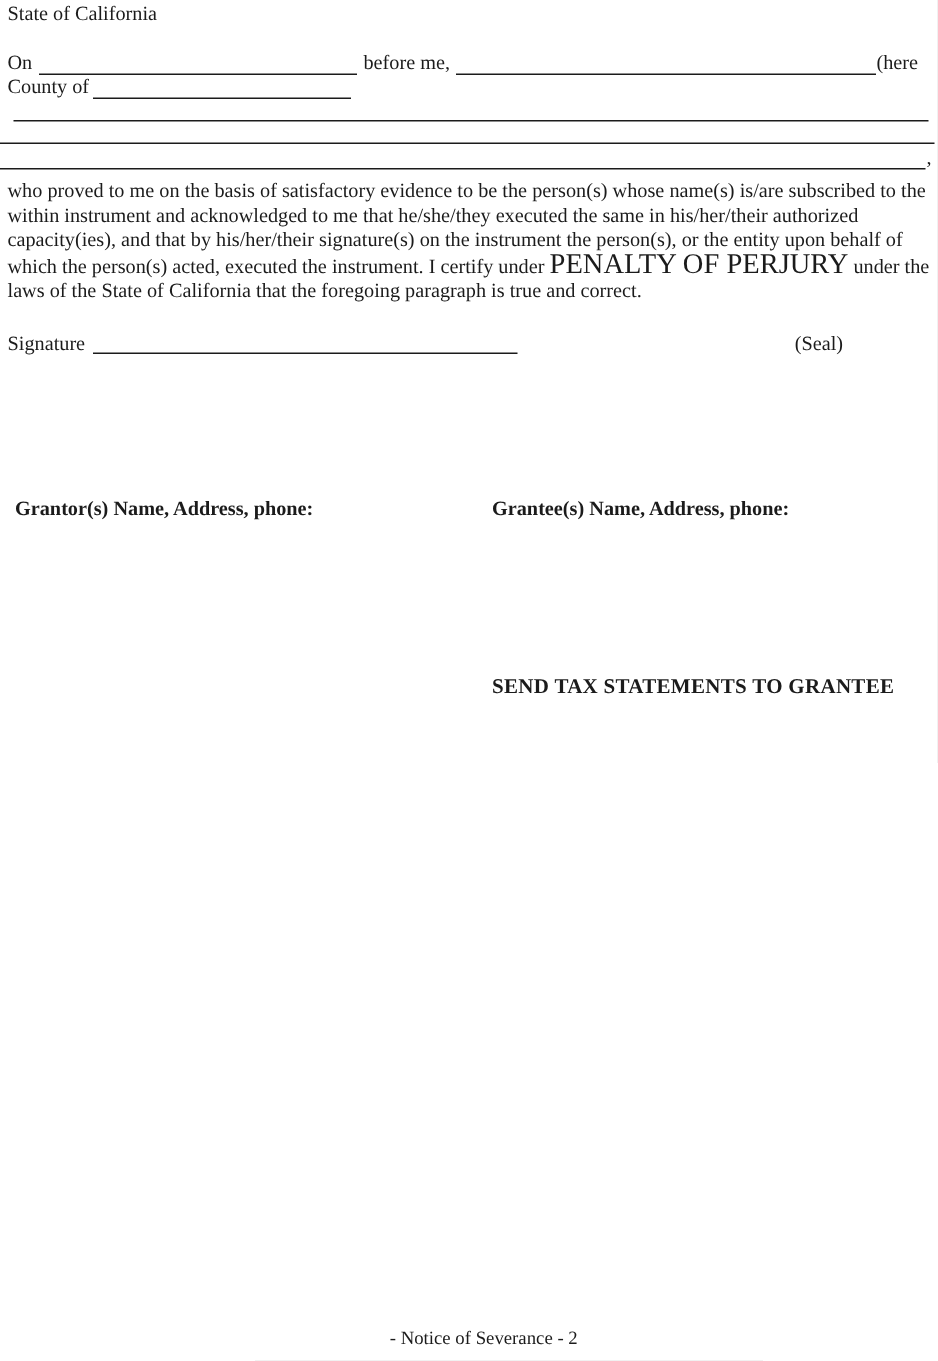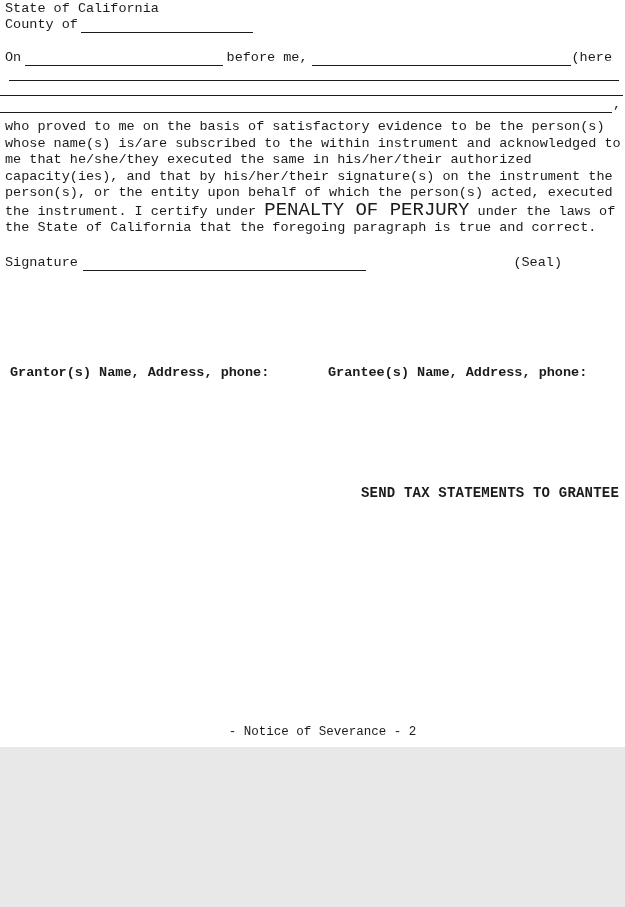--- a/index.html
+++ b/index.html
@@ -1,23 +1,23 @@
 <!DOCTYPE html>
 <html><head>
 <meta charset="utf-8">
 <style>
   html, body { margin: 0; padding: 0; background: #e8e8e8; }
   .page {
     position: relative;
     width: 625px;
-    height: 747px;
+    height: 907px;
     margin: 0 auto;
     background: #ffffff;
     color: #1b1b1b;
-    font-family: Liberation Mono, monospace;
+    font-family: Liberation Serif, serif;
     font-size: 13.5px;
     line-height: 16px;
     box-sizing: border-box;
     padding: 1px 6px 0 5px;
     overflow: hidden;
   }
   .row { display: flex; align-items: flex-end; }
   .fill-line {
     border-bottom: 1.5px solid #1b1b1b;
     height: 14px;
@@ -33,62 +33,61 @@
     margin-left: -5px;
     margin-right: -4px;
   }
   .rule-1 { height: 14px; }
   .rule-2-wrap { display: flex; align-items: flex-end; margin-left: -5px; margin-right: -2px; height: 17px; }
   .rule-2-wrap .rule-seg { flex: 1 1 auto; border-bottom: 1.5px solid #1b1b1b; height: 17px; }
   .rule-2-wrap .comma { padding-left: 1px; }
   .ack-paragraph { margin-top: 6px; line-height: 16.5px; width: 617px; }
   .penalty { font-size: 19px; }
   .witness-line { margin-top: 16px; }
-  .signature-row { margin-top: 18px; align-items: flex-end; }
+  .signature-row { margin-top: 18px; align-items: center; }
   .signature-row .fill-line { width: 283px; margin-left: 5px; }
   .seal { margin-left: auto; margin-right: 57px; }
   .parties-row { display: flex; margin-top: 94px; font-weight: bold; }
   .parties-row .col1 { width: 318px; box-sizing: border-box; padding-left: 5px; }
   .parties-row .col2 { flex: 1; padding-left: 5px; box-sizing: border-box; }
   .send-tax {
     margin-top: 104px;
     padding-left: 323px;
     font-weight: bold;
     font-size: 14px;
     letter-spacing: 0.2px;
-    text-align: right;
   }
   .footer {
     position: absolute;
     bottom: 7px;
     left: 0;
     width: 100%;
     text-align: center;
     font-size: 12.5px;
     padding-left: 10px;
   }
 </style>
 </head>
 <body>
 
 <div class="page">
 
   <div>State of California</div>
 
-  <div class="row county-line">
-    <span>County of</span>
-    <span class="fill-line"></span>
-  </div>
-
   <div class="row on-line">
     <span>On</span>
     <span class="fill-line gap1"></span>
     <span>before me,</span>
     <span class="fill-line gap2"></span>
     <span>(here</span>
+  </div>
+
+  <div class="row county-line">
+    <span>County of</span>
+    <span class="fill-line"></span>
   </div>
 
   <div class="row officer-line">
     <span class="fill-line"></span>
   </div>
 
   <div class="rule-full rule-1"></div>
 
   <div class="rule-2-wrap">
     <span class="rule-seg"></span>

